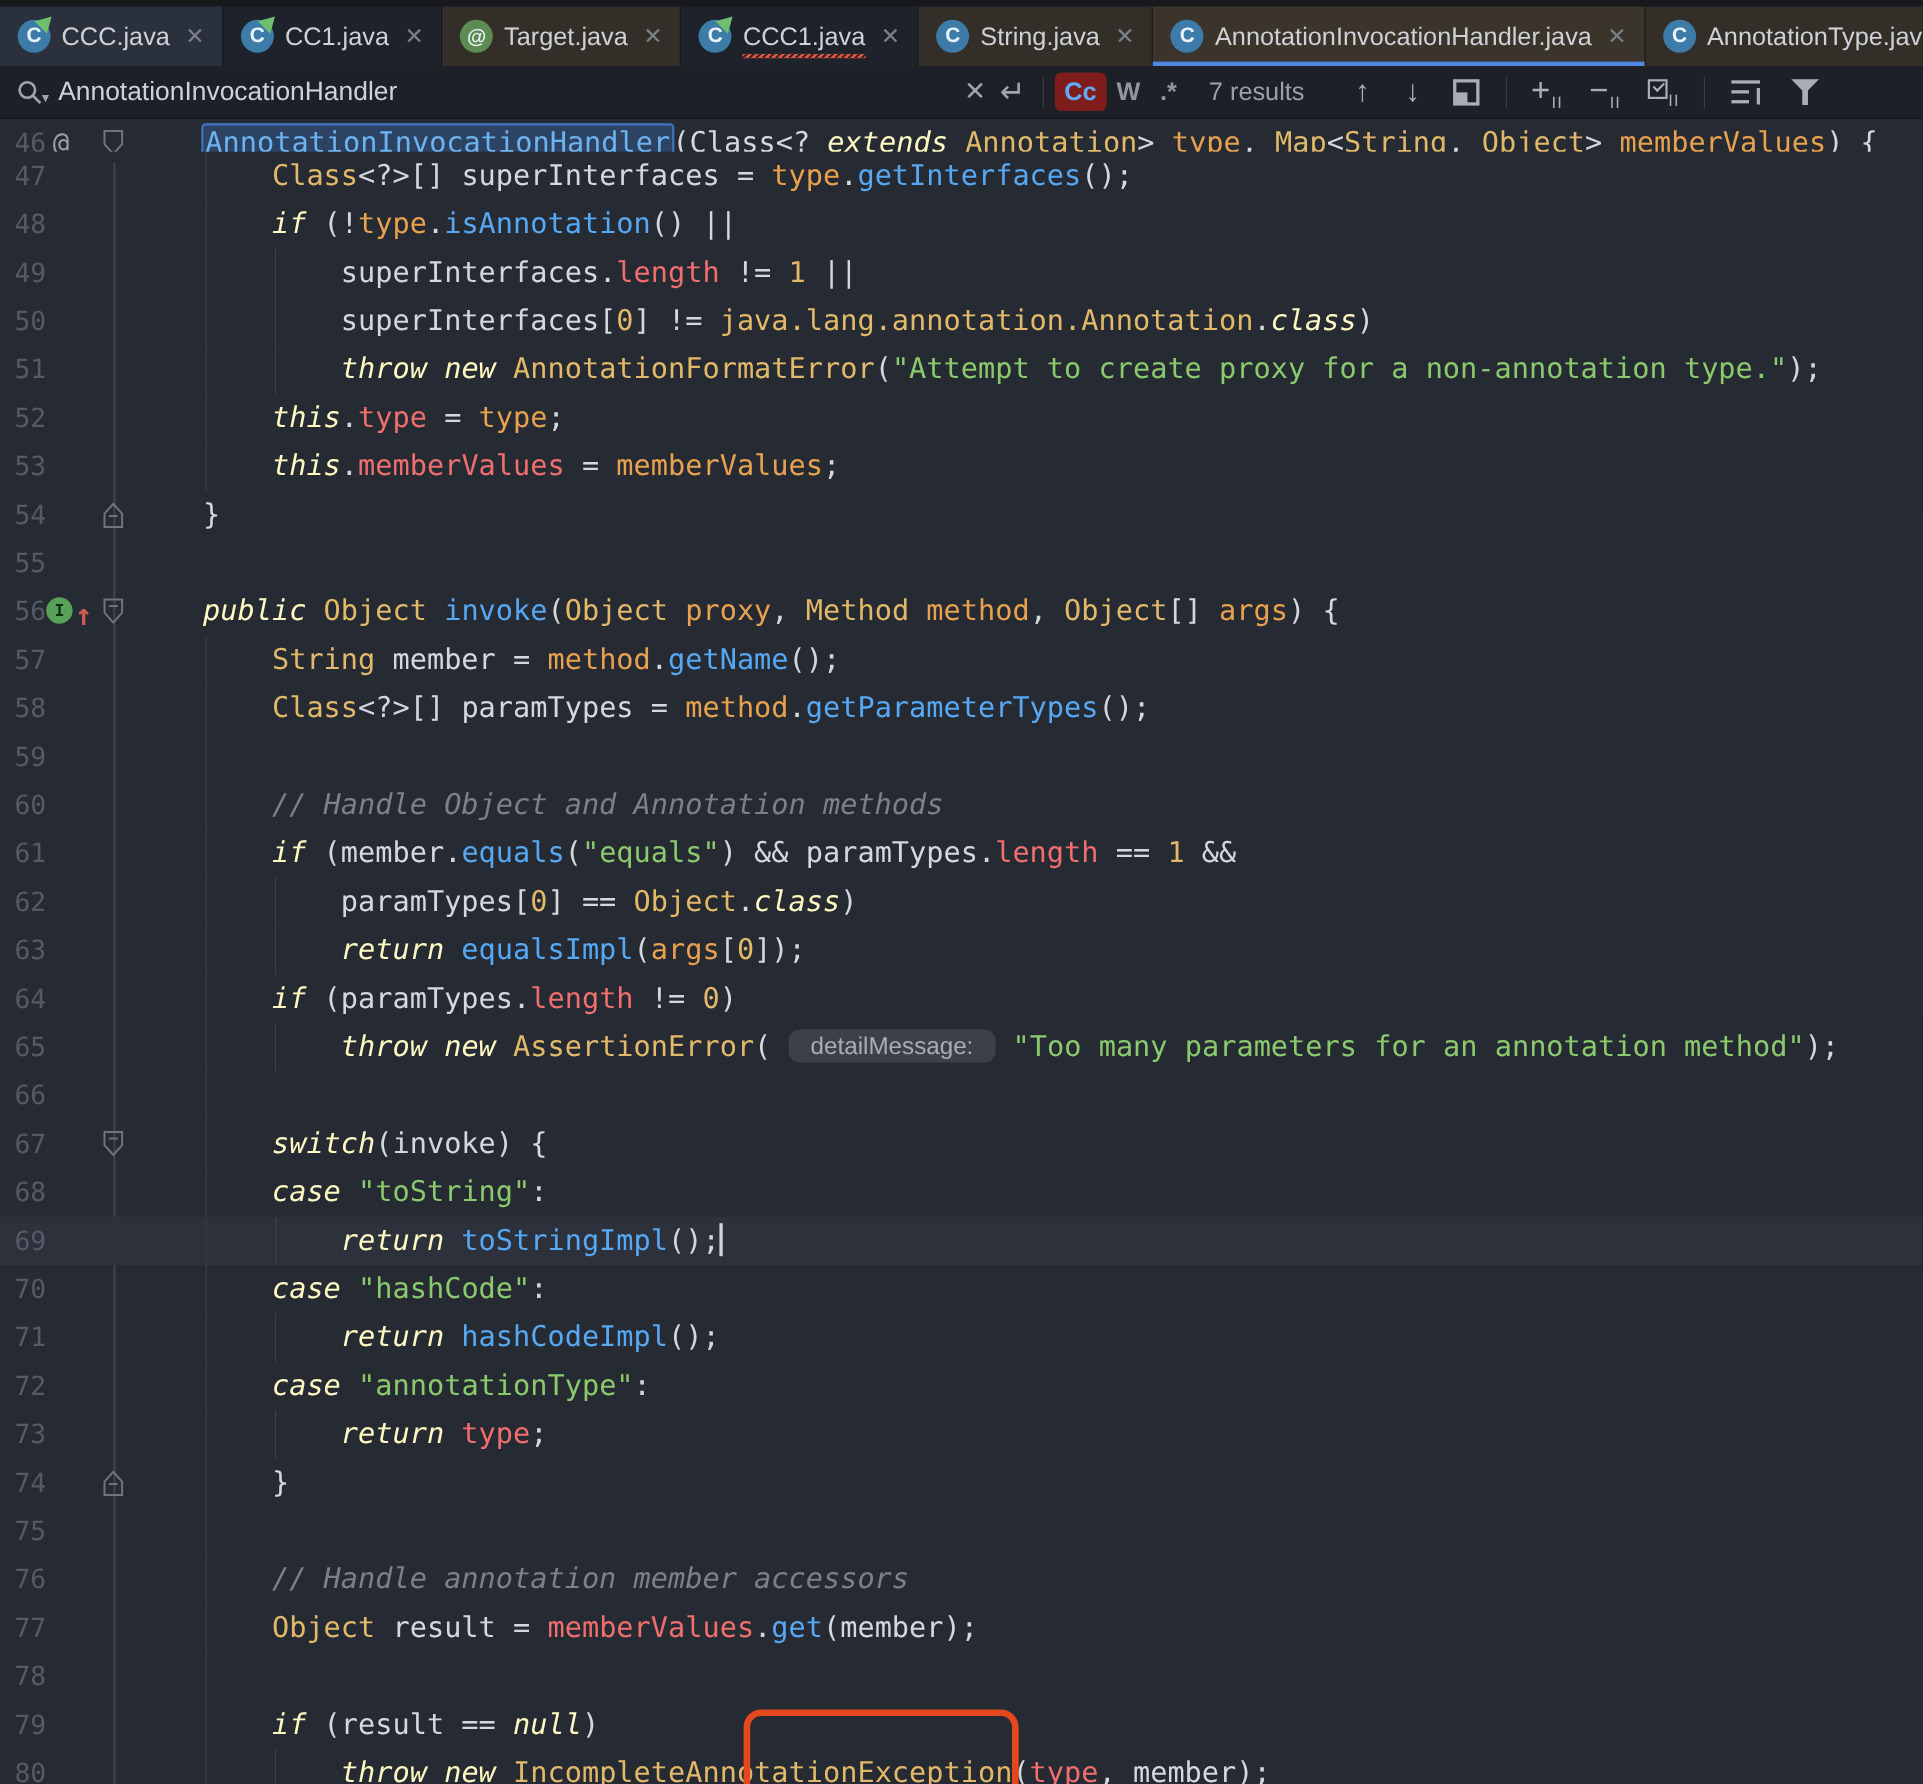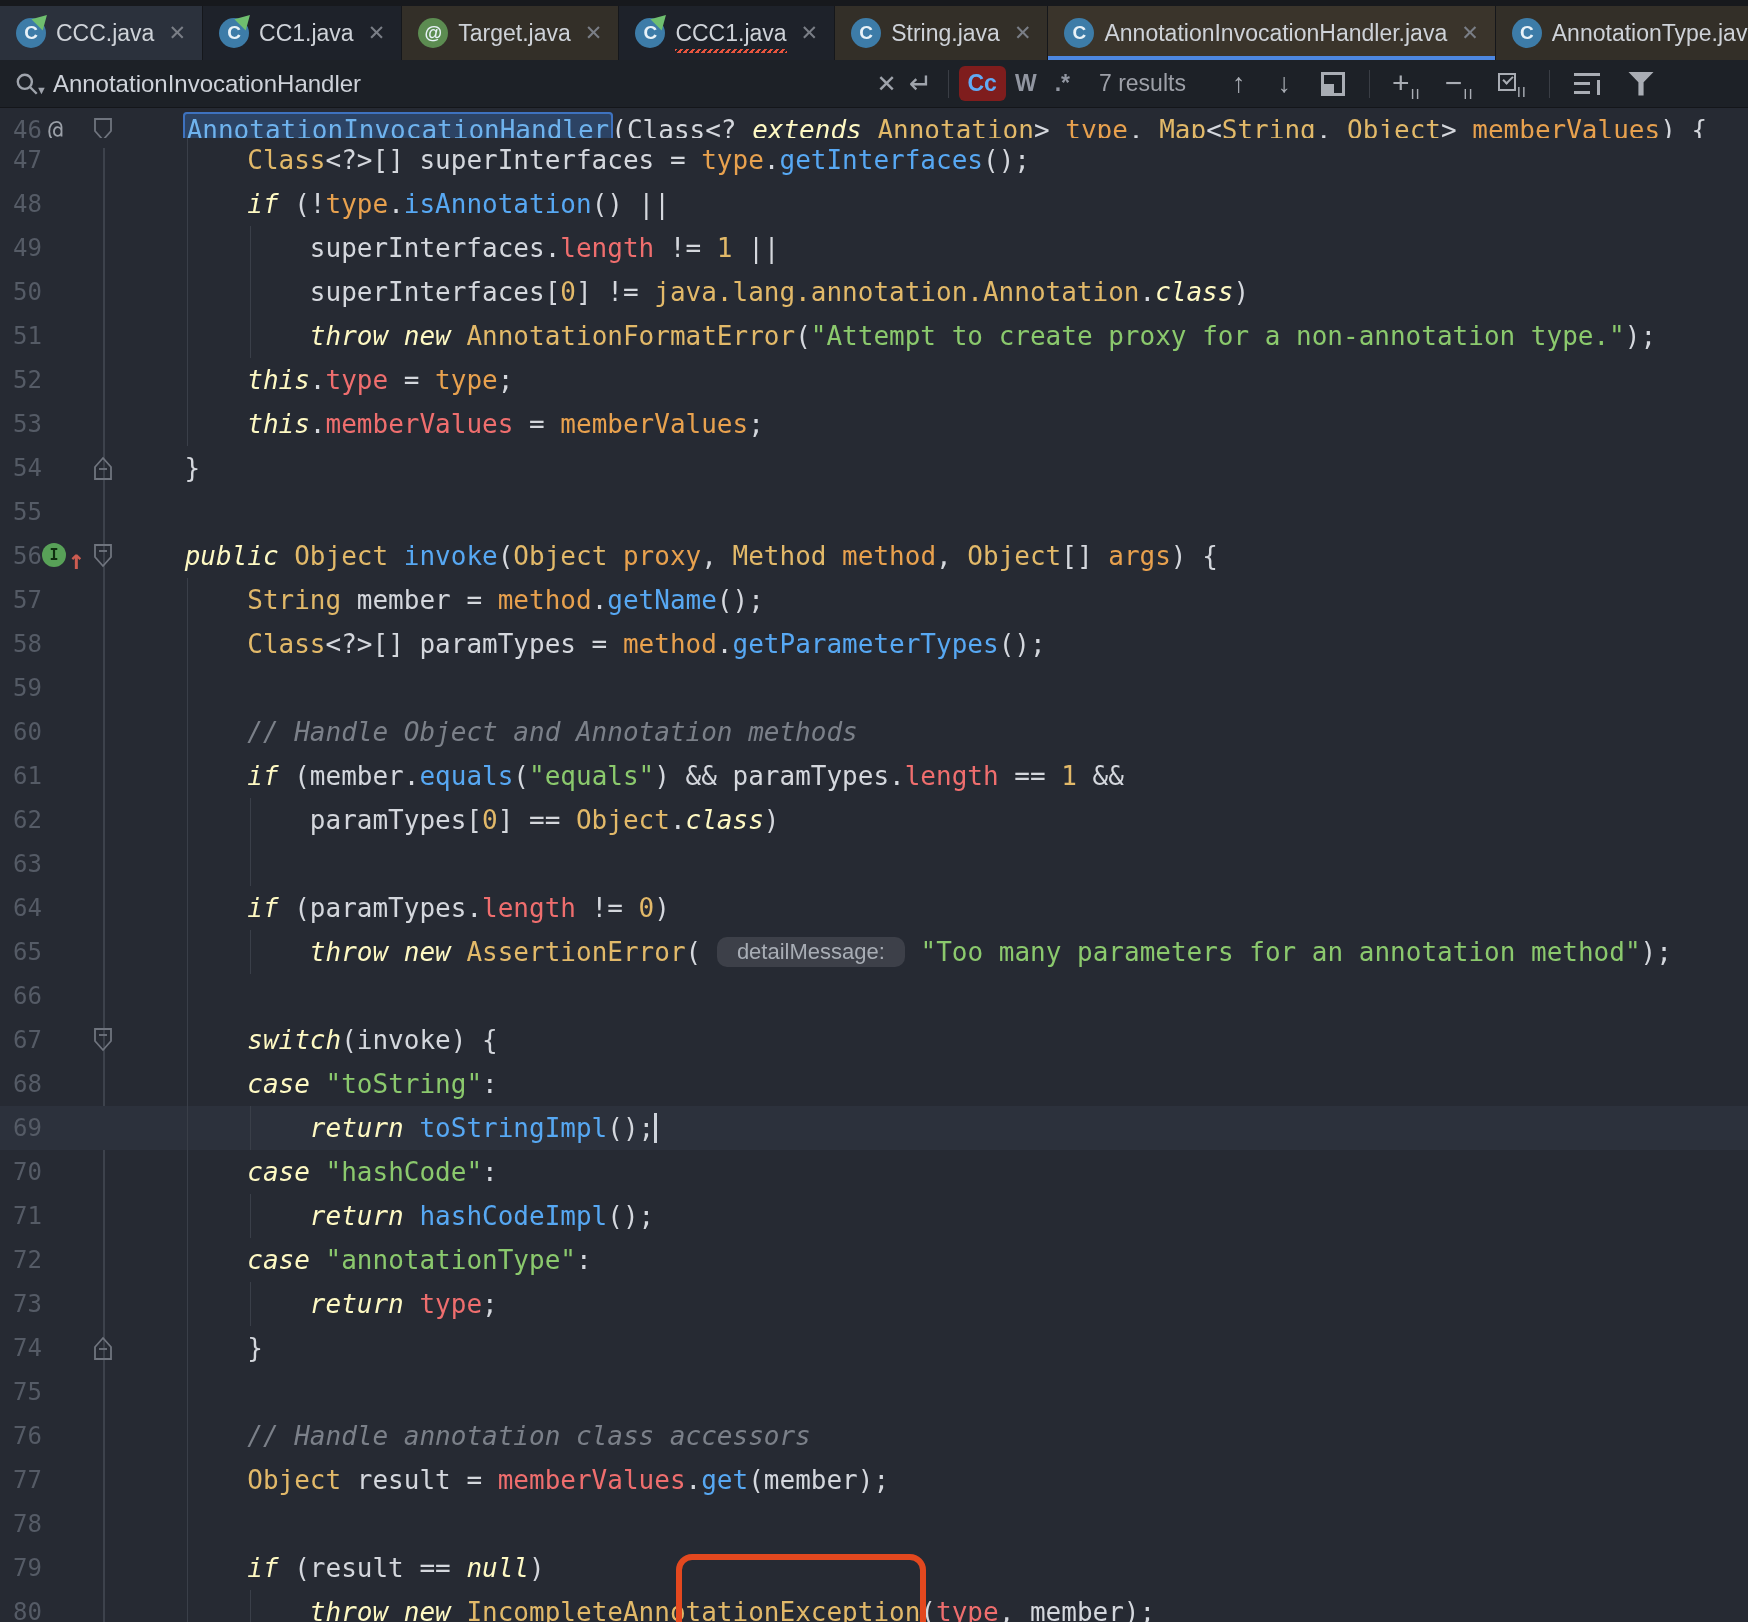--- a/index.html
+++ b/index.html
@@ -200,40 +200,40 @@
         <div class="row"><div class="inner"><span class="ln">56</span><span class="g-impl">I</span><span class="g-arrow">↑</span><span class="fold"><svg width="22" height="26" viewBox="0 0 22 26">
                 <path d="M3 2 h16 v12 l-8 9 -8 -9 z" fill="none" stroke="#6f747e" stroke-width="1.8"></path>
                 <line x1="7" y1="8" x2="15" y2="8" stroke="#6f747e" stroke-width="1.8"></line>
               </svg></span><span class="codetxt"><span>    </span><span class="tok-kw">public</span><span> </span><span class="tok-type">Object</span><span> </span><span class="tok-fn">invoke</span><span>(</span><span class="tok-type">Object</span><span> </span><span class="tok-param">proxy</span><span>, </span><span class="tok-type">Method</span><span> </span><span class="tok-param">method</span><span>, </span><span class="tok-type">Object</span><span>[] </span><span class="tok-param">args</span><span>) {</span></span></div></div>
         <div class="row"><div class="inner"><div class="guide1"></div><span class="ln">57</span><span class="codetxt"><span>        </span><span class="tok-type">String</span><span> member = </span><span class="tok-param">method</span><span>.</span><span class="tok-fn">getName</span><span>();</span></span></div></div>
         <div class="row"><div class="inner"><div class="guide1"></div><span class="ln">58</span><span class="codetxt"><span>        </span><span class="tok-type">Class</span><span>&lt;?&gt;[] paramTypes = </span><span class="tok-param">method</span><span>.</span><span class="tok-fn">getParameterTypes</span><span>();</span></span></div></div>
         <div class="row"><div class="inner"><div class="guide1"></div><span class="ln">59</span><span class="codetxt"></span></div></div>
         <div class="row"><div class="inner"><div class="guide1"></div><span class="ln">60</span><span class="codetxt"><span>        </span><span class="tok-cmt">// Handle Object and Annotation methods</span></span></div></div>
         <div class="row"><div class="inner"><div class="guide1"></div><span class="ln">61</span><span class="codetxt"><span>        </span><span class="tok-kw">if</span><span> (member.</span><span class="tok-fn">equals</span><span>(</span><span class="tok-str">"equals"</span><span>) &amp;&amp; paramTypes.</span><span class="tok-field">length</span><span> == </span><span class="tok-num">1</span><span> &amp;&amp;</span></span></div></div>
         <div class="row"><div class="inner"><div class="guide1"></div><div class="guide2"></div><span class="ln">62</span><span class="codetxt"><span>            paramTypes[</span><span class="tok-num">0</span><span>] == </span><span class="tok-type">Object</span><span>.</span><span class="tok-kw">class</span><span>)</span></span></div></div>
-        <div class="row"><div class="inner"><div class="guide1"></div><div class="guide2"></div><span class="ln">63</span></div></div>
+        <div class="row"><div class="inner"><div class="guide1"></div><div class="guide2"></div><span class="ln">63</span><span class="codetxt"><span>            </span><span class="tok-kw">return</span><span> </span><span class="tok-fn">equalsImpl</span><span>(</span><span class="tok-param">args</span><span>[</span><span class="tok-num">0</span><span>]);</span></span></div></div>
         <div class="row"><div class="inner"><div class="guide1"></div><span class="ln">64</span><span class="codetxt"><span>        </span><span class="tok-kw">if</span><span> (paramTypes.</span><span class="tok-field">length</span><span> != </span><span class="tok-num">0</span><span>)</span></span></div></div>
         <div class="row"><div class="inner"><div class="guide1"></div><div class="guide2"></div><span class="ln">65</span><span class="codetxt"><span>            </span><span class="tok-kw">throw</span><span> </span><span class="tok-kw">new</span><span> </span><span class="tok-type">AssertionError</span><span>( </span><span class="tok-hint">detailMessage:</span><span> </span><span class="tok-str">"Too many parameters for an annotation method"</span><span>);</span></span></div></div>
         <div class="row"><div class="inner"><div class="guide1"></div><span class="ln">66</span><span class="codetxt"></span></div></div>
         <div class="row"><div class="inner"><div class="guide1"></div><span class="ln">67</span><span class="fold"><svg width="22" height="26" viewBox="0 0 22 26">
                 <path d="M3 2 h16 v12 l-8 9 -8 -9 z" fill="none" stroke="#6f747e" stroke-width="1.8"></path>
                 <line x1="7" y1="8" x2="15" y2="8" stroke="#6f747e" stroke-width="1.8"></line>
               </svg></span><span class="codetxt"><span>        </span><span class="tok-kw">switch</span><span>(invoke) {</span></span></div></div>
         <div class="row"><div class="inner"><div class="guide1"></div><span class="ln">68</span><span class="codetxt"><span>        </span><span class="tok-kw">case</span><span> </span><span class="tok-str">"toString"</span><span>:</span></span></div></div>
         <div class="row cur"><div class="inner"><div class="guide1"></div><div class="guide2"></div><span class="ln">69</span><span class="codetxt"><span>            </span><span class="tok-kw">return</span><span> </span><span class="tok-fn">toStringImpl</span><span>();</span><span class="caret"></span></span></div></div>
         <div class="row"><div class="inner"><div class="guide1"></div><span class="ln">70</span><span class="codetxt"><span>        </span><span class="tok-kw">case</span><span> </span><span class="tok-str">"hashCode"</span><span>:</span></span></div></div>
         <div class="row"><div class="inner"><div class="guide1"></div><div class="guide2"></div><span class="ln">71</span><span class="codetxt"><span>            </span><span class="tok-kw">return</span><span> </span><span class="tok-fn">hashCodeImpl</span><span>();</span></span></div></div>
         <div class="row"><div class="inner"><div class="guide1"></div><span class="ln">72</span><span class="codetxt"><span>        </span><span class="tok-kw">case</span><span> </span><span class="tok-str">"annotationType"</span><span>:</span></span></div></div>
         <div class="row"><div class="inner"><div class="guide1"></div><div class="guide2"></div><span class="ln">73</span><span class="codetxt"><span>            </span><span class="tok-kw">return</span><span> </span><span class="tok-field">type</span><span>;</span></span></div></div>
         <div class="row"><div class="inner"><div class="guide1"></div><span class="ln">74</span><span class="fold"><svg width="22" height="26" viewBox="0 0 22 26">
                 <path d="M3 24 h16 v-12 l-8 -9 -8 9 z" fill="none" stroke="#6f747e" stroke-width="1.8"></path>
                 <line x1="7" y1="14" x2="15" y2="14" stroke="#6f747e" stroke-width="1.8"></line>
               </svg></span><span class="codetxt"><span>        }</span></span></div></div>
         <div class="row"><div class="inner"><div class="guide1"></div><span class="ln">75</span><span class="codetxt"></span></div></div>
-        <div class="row"><div class="inner"><div class="guide1"></div><span class="ln">76</span><span class="codetxt"><span>        </span><span class="tok-cmt">// Handle annotation class accessors</span></span></div></div>
+        <div class="row"><div class="inner"><div class="guide1"></div><span class="ln">76</span><span class="codetxt"><span>        </span><span class="tok-cmt">// Handle annotation member accessors</span></span></div></div>
         <div class="row"><div class="inner"><div class="guide1"></div><span class="ln">77</span><span class="codetxt"><span>        </span><span class="tok-type">Object</span><span> result = </span><span class="tok-field">memberValues</span><span>.</span><span class="tok-fn">get</span><span>(member);</span></span></div></div>
         <div class="row"><div class="inner"><div class="guide1"></div><span class="ln">78</span><span class="codetxt"></span></div></div>
         <div class="row"><div class="inner"><div class="guide1"></div><span class="ln">79</span><span class="codetxt"><span>        </span><span class="tok-kw">if</span><span> (result == </span><span class="tok-kw">null</span><span>)</span></span></div></div>
         <div class="row"><div class="inner"><div class="guide1"></div><div class="guide2"></div><span class="ln">80</span><span class="codetxt"><span>            </span><span class="tok-kw">throw</span><span> </span><span class="tok-kw">new</span><span> </span><span class="tok-type">IncompleteAnnotationException</span><span>(</span><span class="tok-field">type</span><span>, member);</span></span></div></div>
       </div>
     <div id="redbox"></div>
   </div>
 </div>
 
 </body></html>

